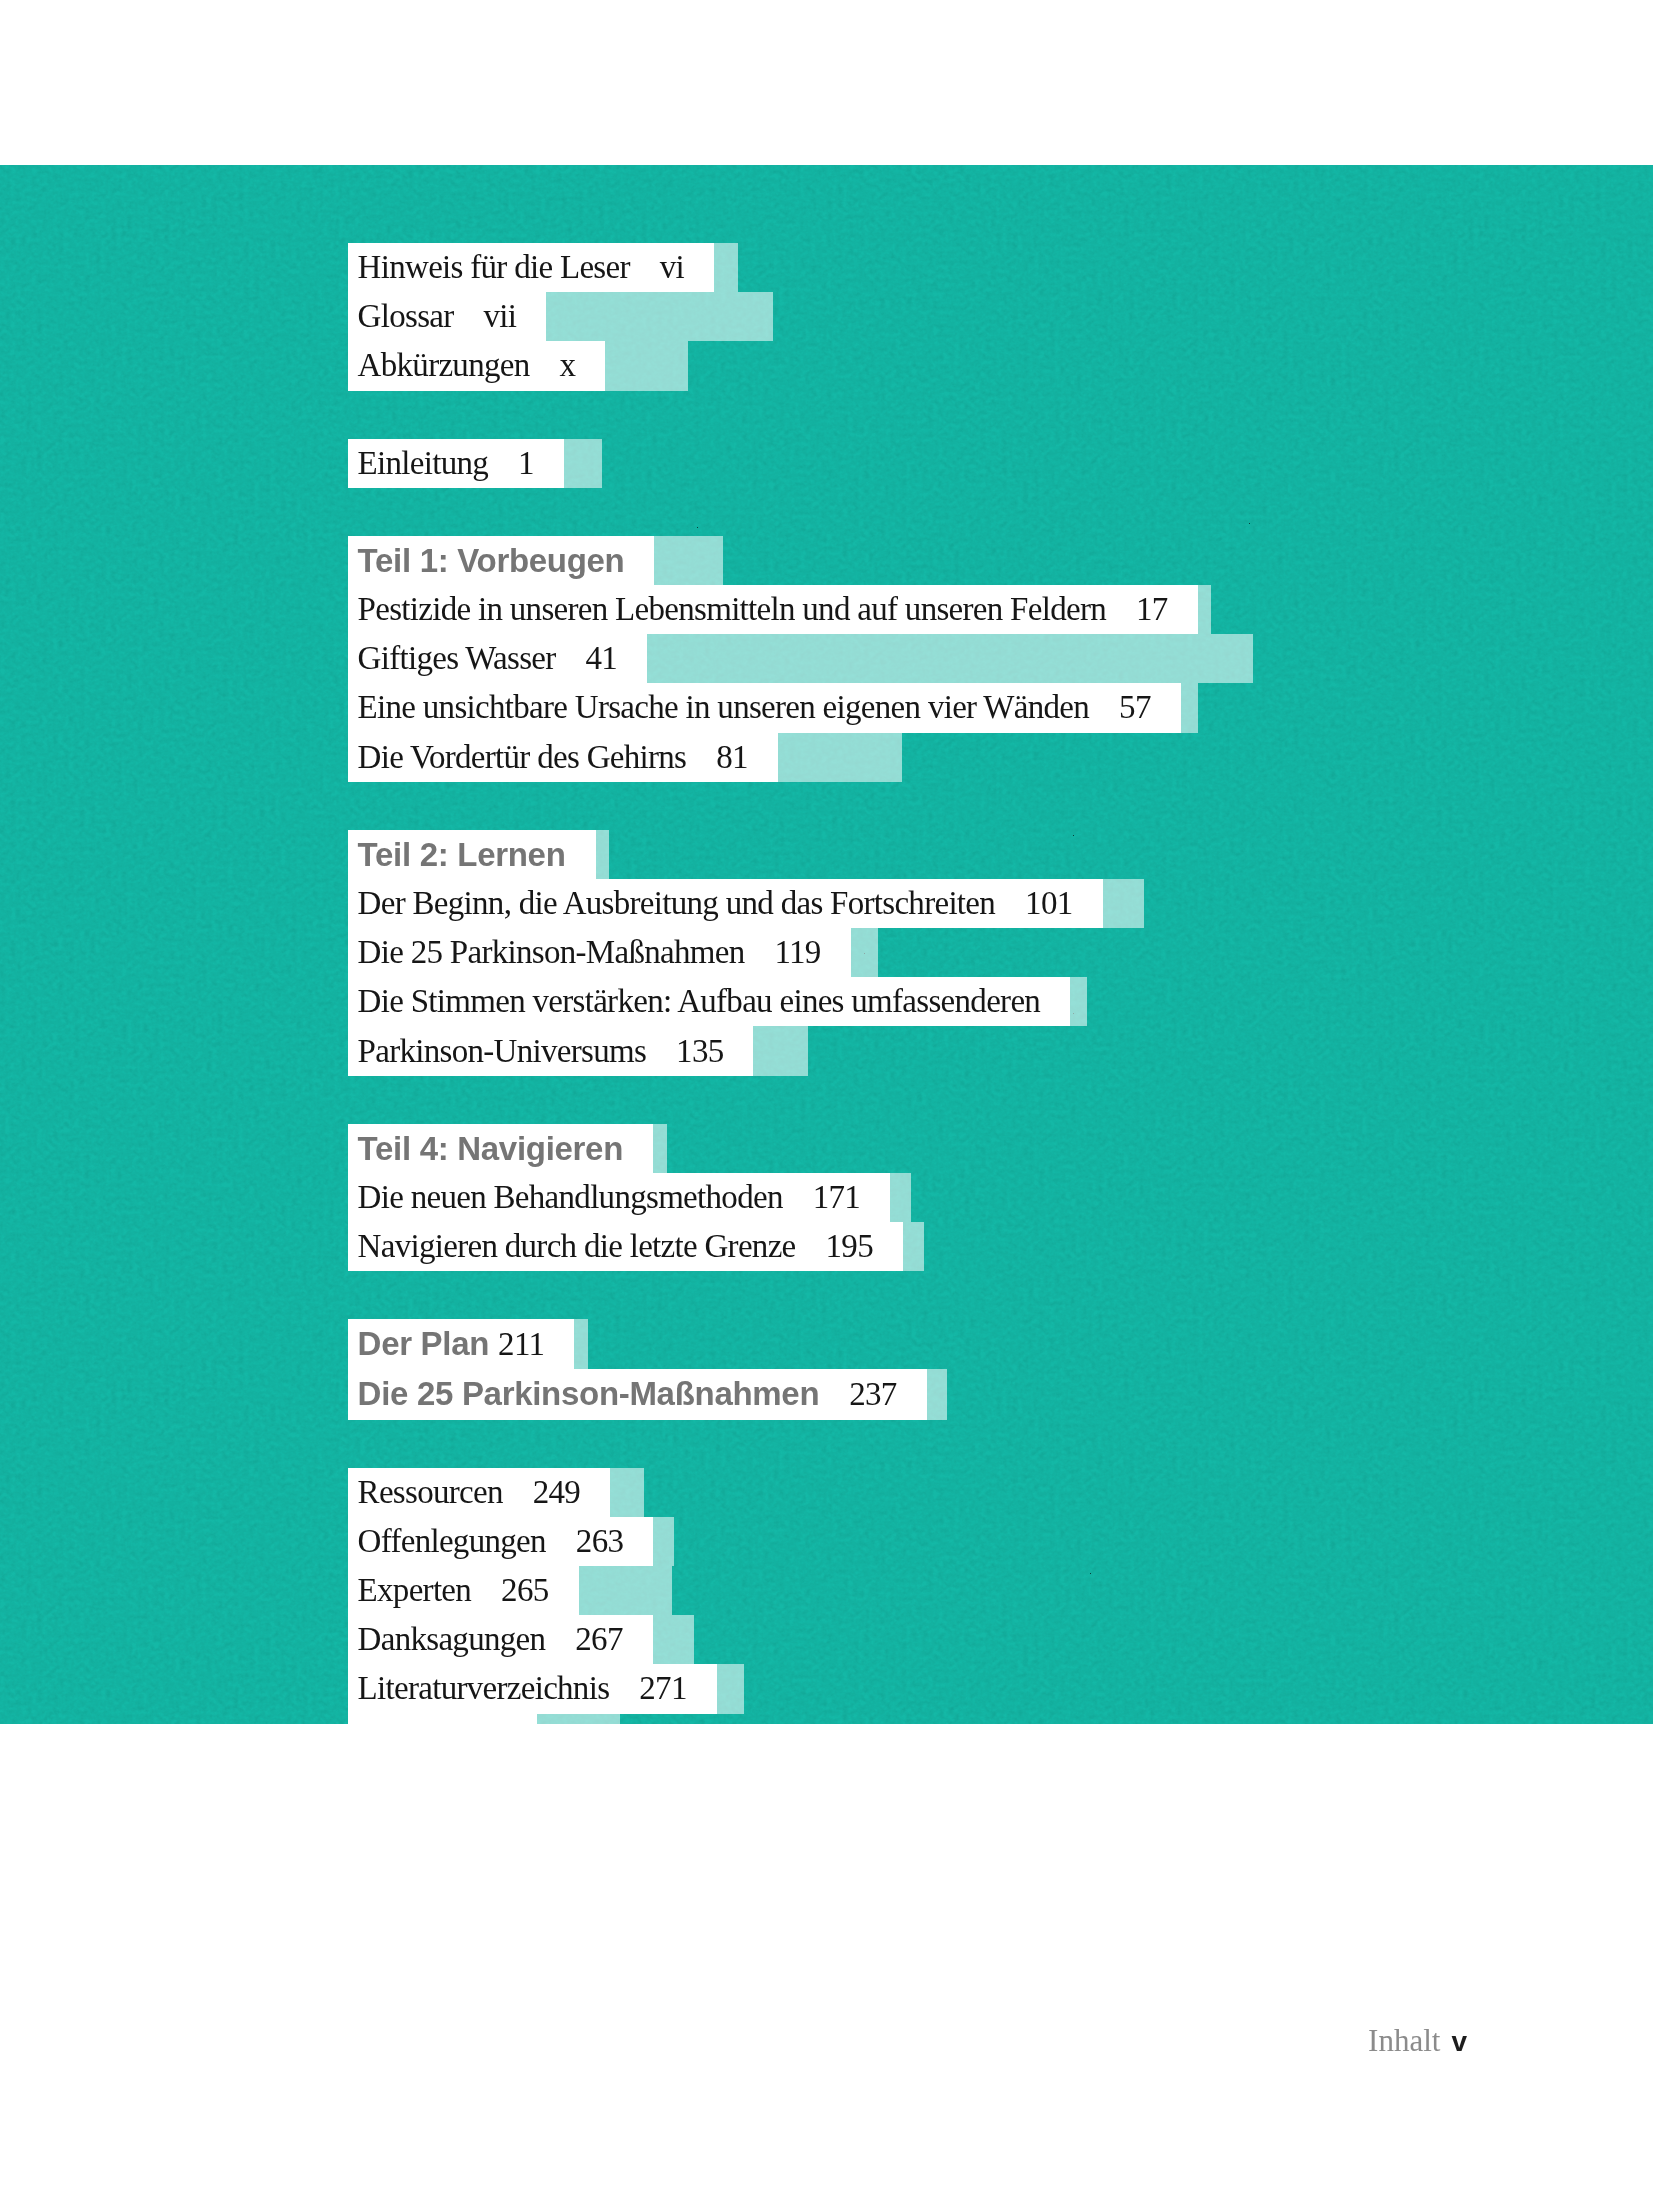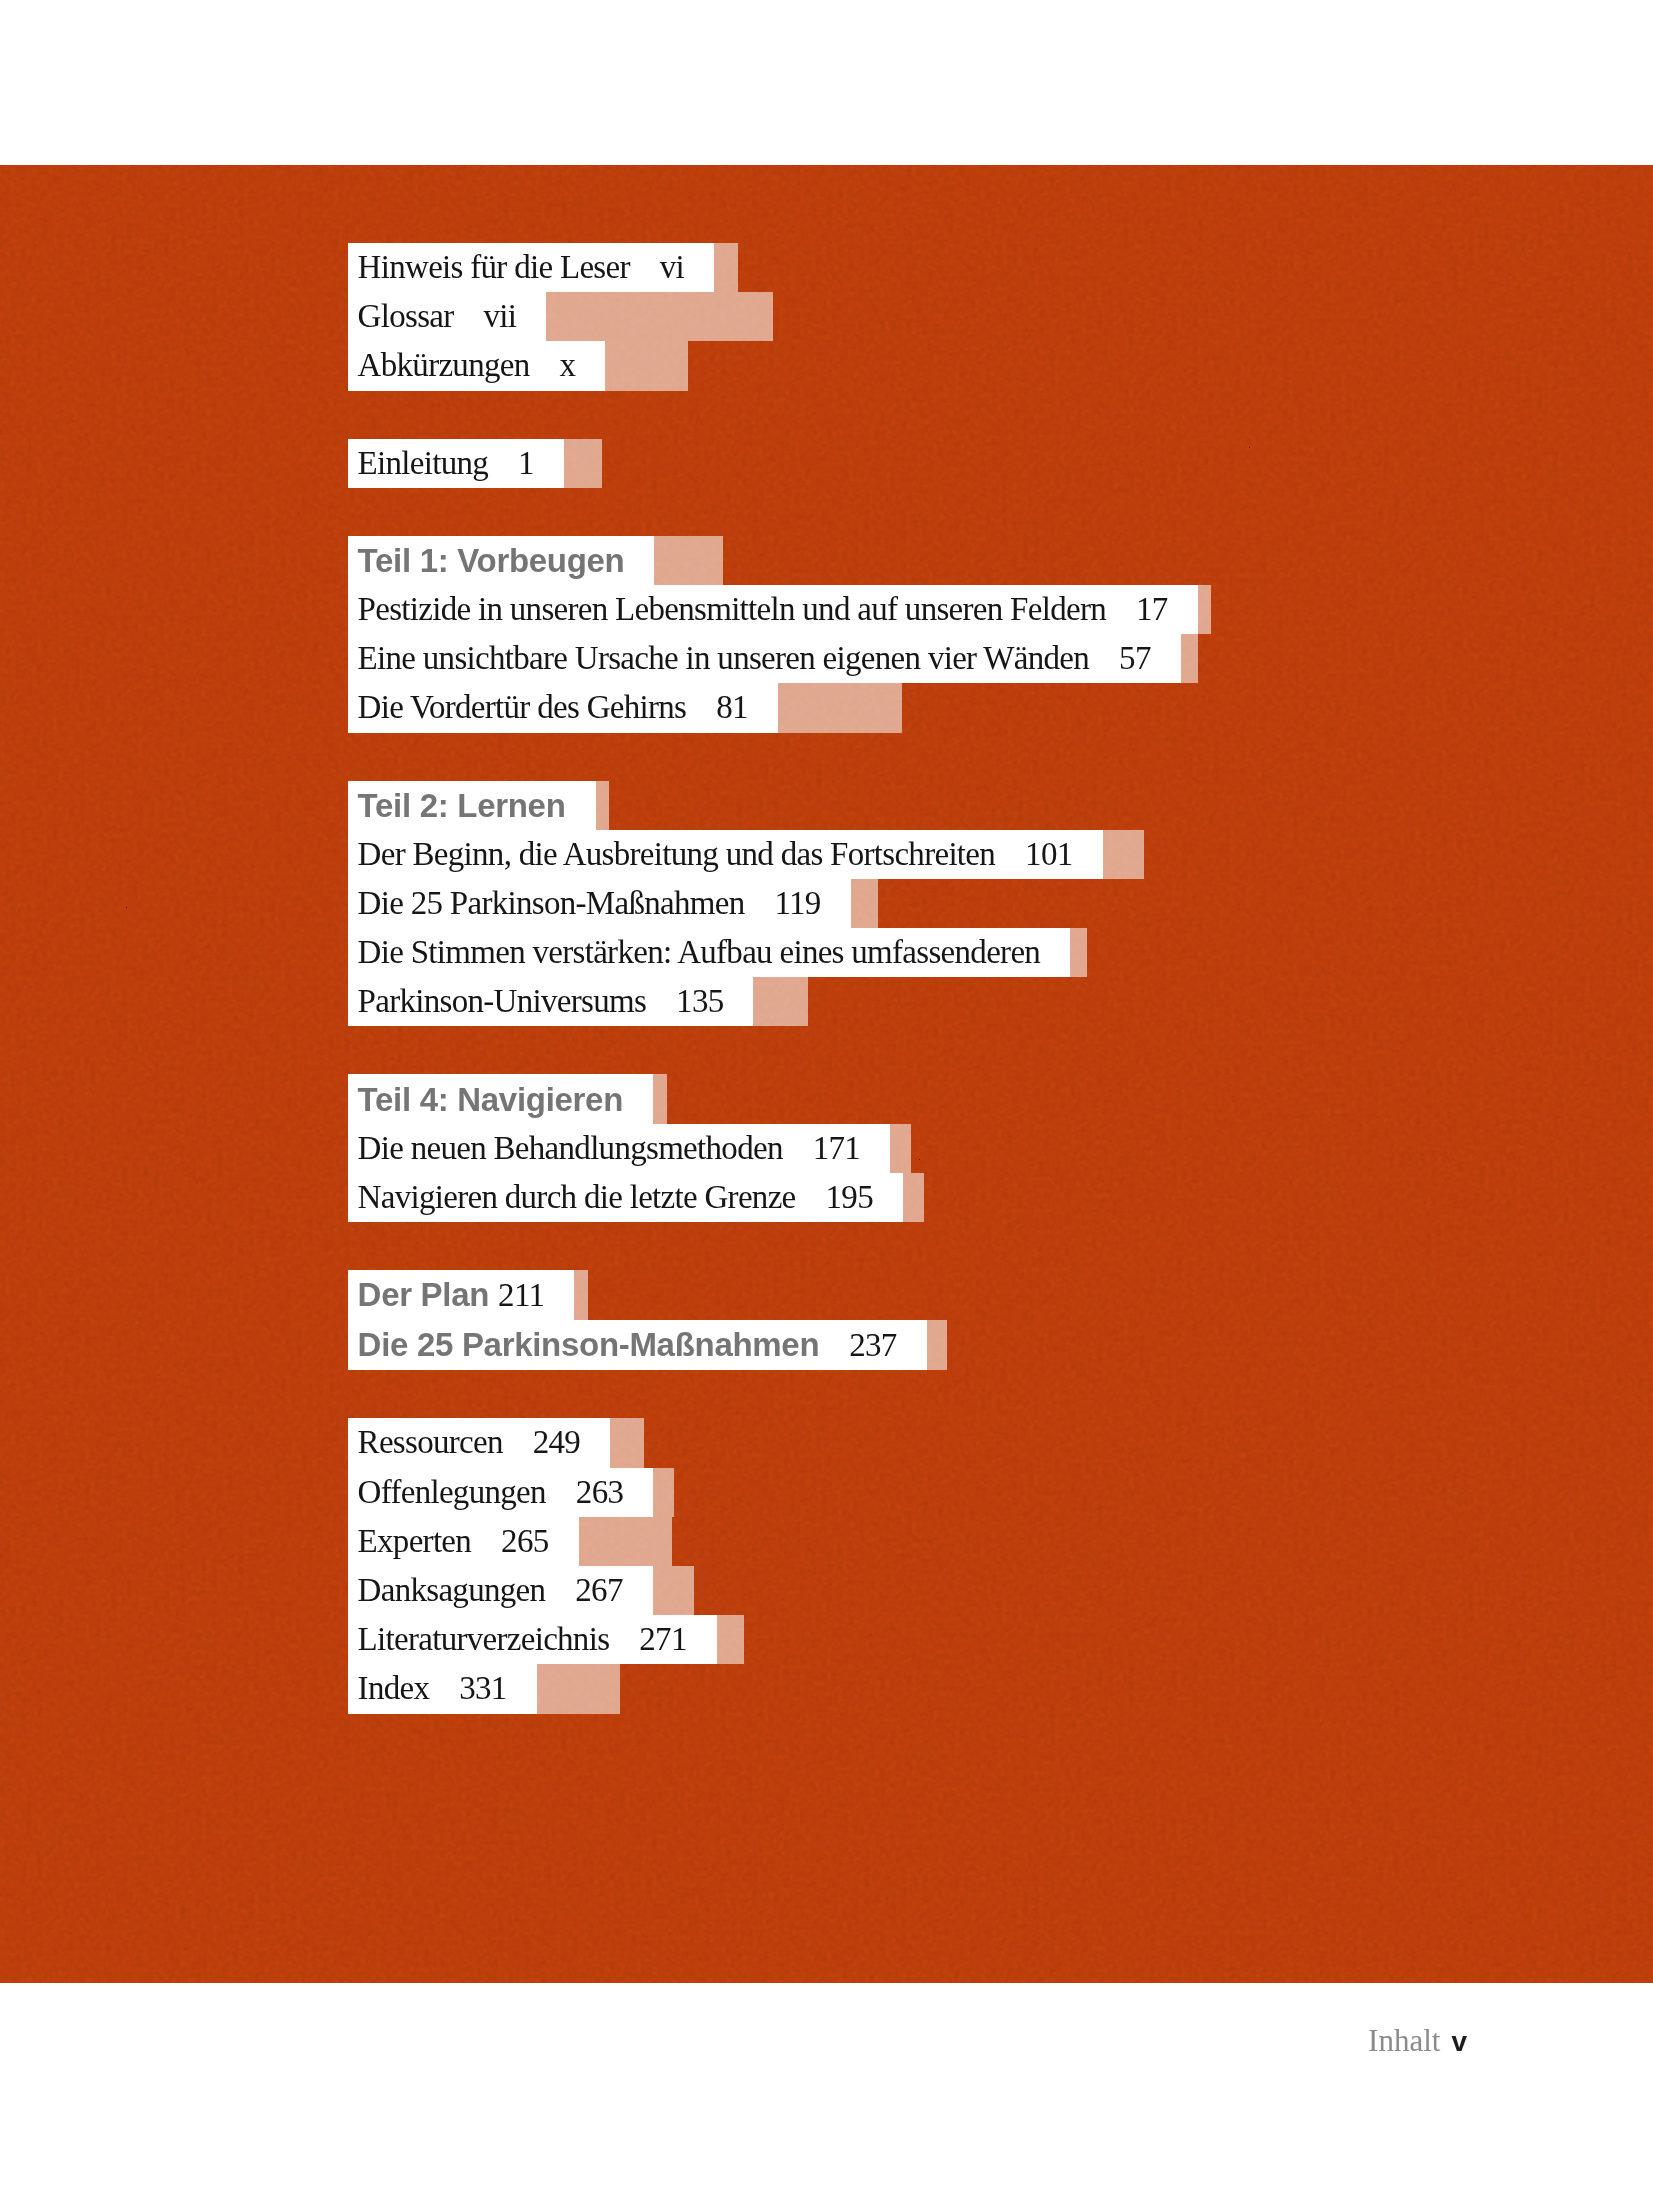--- a/index.html
+++ b/index.html
@@ -1,22 +1,22 @@
 <!DOCTYPE html>
 <html style="font-size:11px"><head>
 <meta charset="utf-8">
 <style>
   html,body { margin:0; padding:0; background:#ffffff; }
   .page {
     position:relative; width:1654px; height:2205px; background:#ffffff;
     font-family:"Liberation Serif", serif; overflow:hidden;
   }
   .scan {
-    position:absolute; top:165px; left:0; width:1654px; height:1818px;
-    background:#c2410c; overflow:hidden;
+    position:absolute; top:165px; left:0; width:1654px; height:1559px;
+    background:#14b8a6; overflow:hidden;
   }
   .noise-svg { position:absolute; top:0; left:0; width:100%; height:100%; }
   .content { position:relative; padding:78px 0 0 348px; }
   .line {
     position:relative; width:fit-content; background:#ffffff;
     font-size:33px; line-height:41px; letter-spacing:-0.7px;
     color:#161616; padding:4.1px 30px 4.1px 9.6px; white-space:nowrap;
   }
   .line::after {
     content:""; position:absolute; left:100%; top:0; bottom:0;
@@ -78,20 +78,23 @@
       <div class="line gap" style="--ext:38px">
         <span>Einleitung</span><span class="pagenum">1</span>
       </div>
 
       <div class="line heading gap" style="--ext:69px">
         <span>Teil 1: Vorbeugen</span>
       </div>
       <div class="line" style="--ext:13.8px">
         <span>Pestizide in unseren Lebensmitteln und auf unseren Feldern</span><span class="pagenum">17</span>
       </div>
+      <div class="line" style="--ext:606px">
+        <span>Giftiges Wasser</span><span class="pagenum">41</span>
+      </div>
       <div class="line" style="--ext:17px">
         <span>Eine unsichtbare Ursache in unseren eigenen vier Wänden</span><span class="pagenum">57</span>
       </div>
       <div class="line" style="--ext:124px">
         <span>Die Vordertür des Gehirns</span><span class="pagenum">81</span>
       </div>
 
       <div class="line heading gap" style="--ext:13.8px">
         <span>Teil 2: Lernen</span>
       </div>

